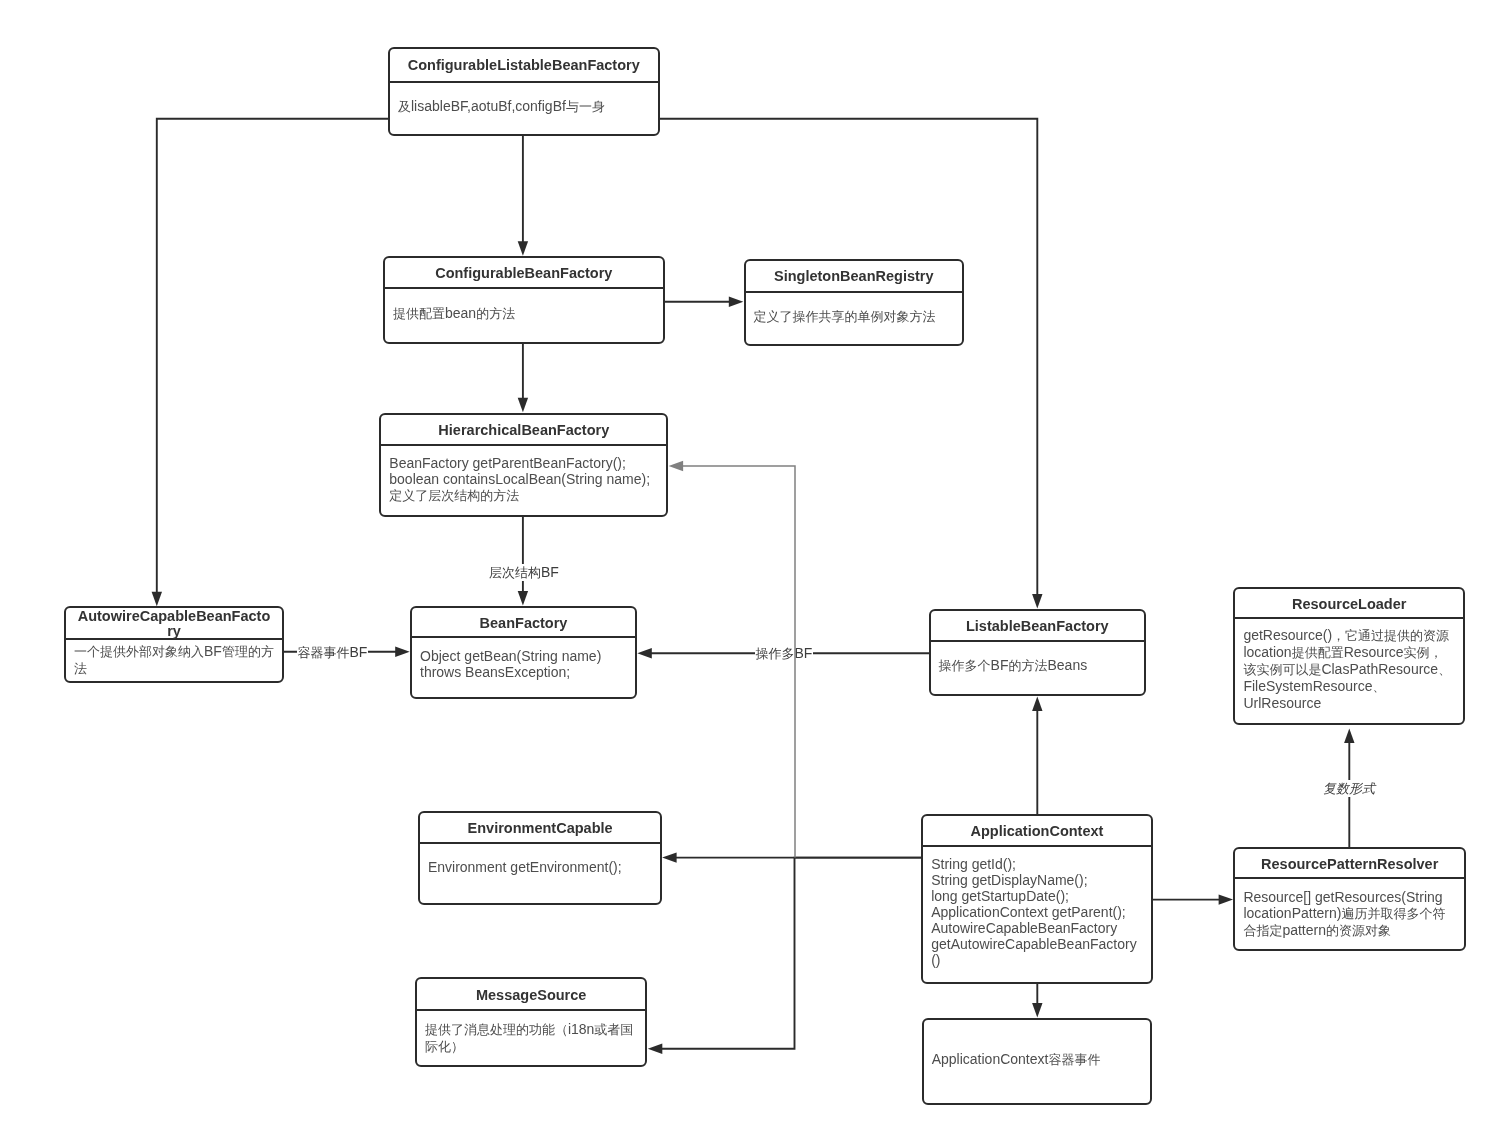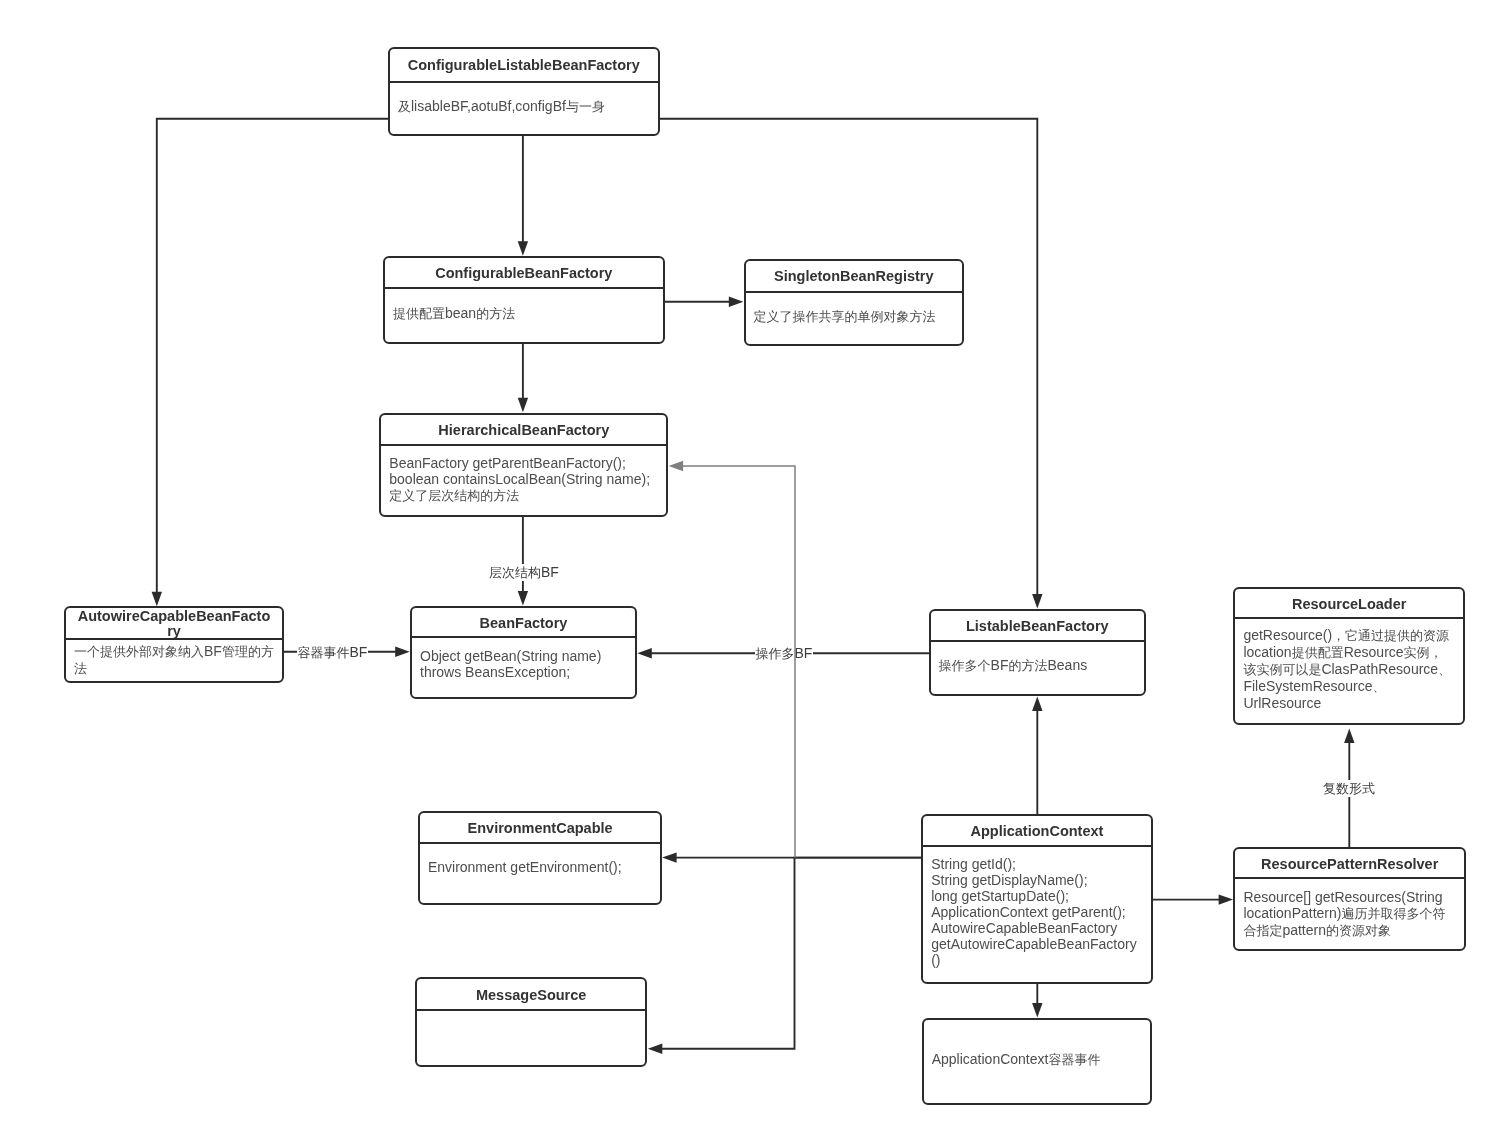--- a/index.html
+++ b/index.html
@@ -161,23 +161,26 @@
       </div>
     </div>
     <div class="node" style="left: 1233.4px; top: 846.6px; width: 232.6px; height: 104.8px;">
       <div class="node-title" style="height: 30.9px; flex: 0 0 auto;">ResourcePatternResolver</div>
       <div class="node-body">
         <div class="node-body-text" style="top: -0.8px;">Resource[] getResources<wbr>(String locationPattern)<span class="cjk">遍历并取得多个符合指定</span>pattern<span class="cjk">的资源对象</span></div>
       </div>
     </div>
     <div class="node" style="left: 414.9px; top: 977.4px; width: 232.6px; height: 90px;">
       <div class="node-title" style="height: 31.2px; flex: 0 0 auto;">MessageSource</div>
+      <div class="node-body">
+        <div class="node-body-text" style="top: -0.3px;"><span class="cjk">提供了消息处理的功能（</span>i18n<span class="cjk">或者国际化）</span></div>
+      </div>
     </div>
     <div class="node" style="left: 921.7px; top: 1017.9px; width: 230.5px; height: 87px;">
       <div class="node-body">
         <div class="node-body-text" style="top: -1.7px;">ApplicationContext<span class="cjk">容器事件</span></div>
       </div>
     </div>
     <div class="edge-label" style="left: 488px; top: 563.5px;"><span class="cjk">层次结构</span>BF</div>
     <div class="edge-label" style="left: 296.5px; top: 643.5px;"><span class="cjk">容器事件</span>BF</div>
     <div class="edge-label" style="left: 754.5px; top: 644.5px;"><span class="cjk">操作多</span>BF</div>
-    <div class="edge-label" style="left: 1322px; top: 779.5px;"><span class="cjk">复数形式</span></div>
+    <div class="edge-label" style="left: 1322px; top: 779.5px; font-style: italic;"><span class="cjk">复数形式</span></div>
   </div>
 
 </body></html>

